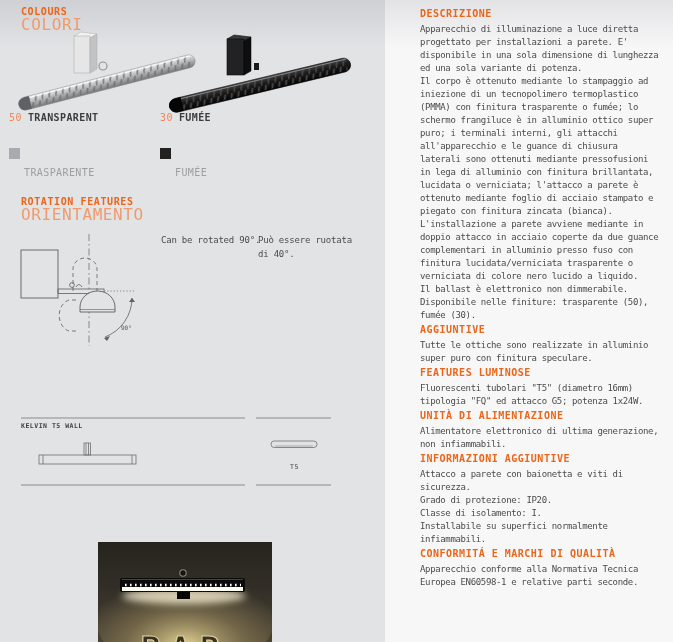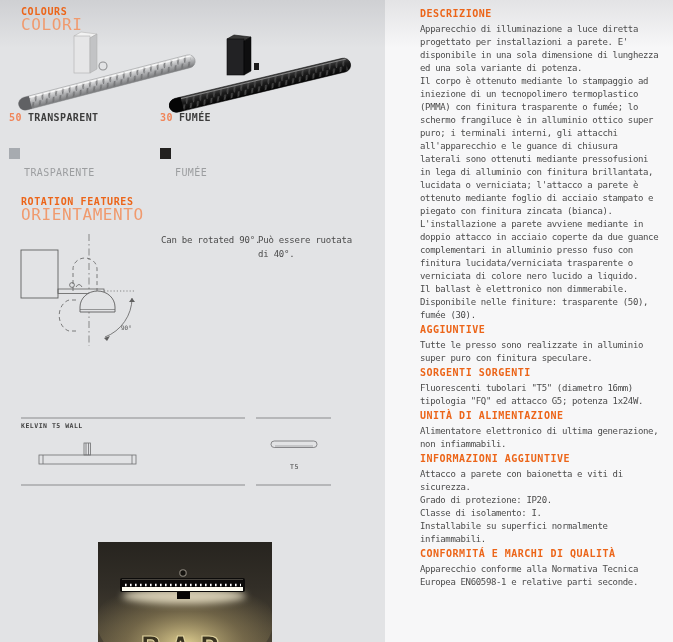--- a/index.html
+++ b/index.html
@@ -12,21 +12,21 @@
   .col-right{position:absolute;left:385px;top:0;width:288px;height:642px;
     background:linear-gradient(to bottom,#e3e3e5 0px,#f7f7f8 48px,#f7f7f8 100%);
     box-sizing:border-box;padding:5px 10px 0 35px;}
 
   .sec-head{position:absolute;line-height:13px;letter-spacing:.6px;}
   .sec-head .h-en{font-weight:bold;font-size:10px;color:#ec6519;}
   .sec-head .h-it{font-size:16px;color:#f09a6e;}
 
   .opt{position:absolute;font-size:10px;line-height:14px;}
   .opt .row1{white-space:nowrap;}
-  .opt .code{color:#f0865a;font-weight:bold;letter-spacing:.4px;}
+  .opt .code{color:#f0865a;font-weight:normal;letter-spacing:.4px;}
   .opt .name{color:#3c3c3c;font-weight:bold;letter-spacing:.4px;}
   .opt .row2{display:flex;align-items:center;margin-top:1px;}
   .opt .swatch{display:inline-block;width:11px;height:11px;margin-right:4px;}
   .opt .alt{color:#9c9ea0;letter-spacing:.4px;margin-top:40px;}
 
   .rot-note{position:absolute;font-size:9px;line-height:14px;color:#4b4b4b;letter-spacing:-.2px;}
 
   .abs{position:absolute;}
 
   
@@ -219,24 +219,24 @@
     <section>
       <h3>DESCRIZIONE</h3>
       <p>Apparecchio di illuminazione a luce diretta progettato per installazioni a parete. E' disponibile in una sola dimensione di lunghezza ed una sola variante di  potenza.
 Il corpo è ottenuto mediante lo stampaggio ad iniezione di un tecnopolimero termoplastico (PMMA) con finitura trasparente o fumée; lo schermo frangiluce è in alluminio ottico super puro; i terminali interni, gli attacchi all'apparecchio e le guance di chiusura laterali sono ottenuti mediante pressofusioni in lega di alluminio con finitura brillantata, lucidata o verniciata; l'attacco a parete è ottenuto mediante foglio di acciaio stampato e piegato con finitura zincata (bianca).
 L'installazione a parete  avviene mediante in doppio attacco in acciaio coperte da due guance complementari in alluminio presso fuso con finitura lucidata/verniciata trasparente o verniciata di colore nero lucido a liquido.
 Il ballast è elettronico non dimmerabile.
 Disponibile nelle finiture: trasparente (50), fumée (30).</p>
     </section>
     <section>
       <h3>AGGIUNTIVE</h3>
-      <p>Tutte le presso sono realizzate in alluminio super puro con finitura speculare.</p>
-    </section>
-    <section>
-      <h3>SORGENTI SORGENTI</h3>
+      <p>Tutte le ottiche sono realizzate in alluminio super puro con finitura speculare.</p>
+    </section>
+    <section>
+      <h3>FEATURES LUMINOSE</h3>
       <p>Fluorescenti tubolari "T5" (diametro 16mm) tipologia "FQ" ed attacco G5; potenza 1x24W.</p>
     </section>
     <section>
       <h3>UNITÀ DI ALIMENTAZIONE</h3>
       <p>Alimentatore elettronico di ultima generazione, non infiammabili.</p>
     </section>
     <section>
       <h3>INFORMAZIONI AGGIUNTIVE</h3>
       <p>Attacco a parete con baionetta e viti di sicurezza.
 Grado di protezione: IP20.

